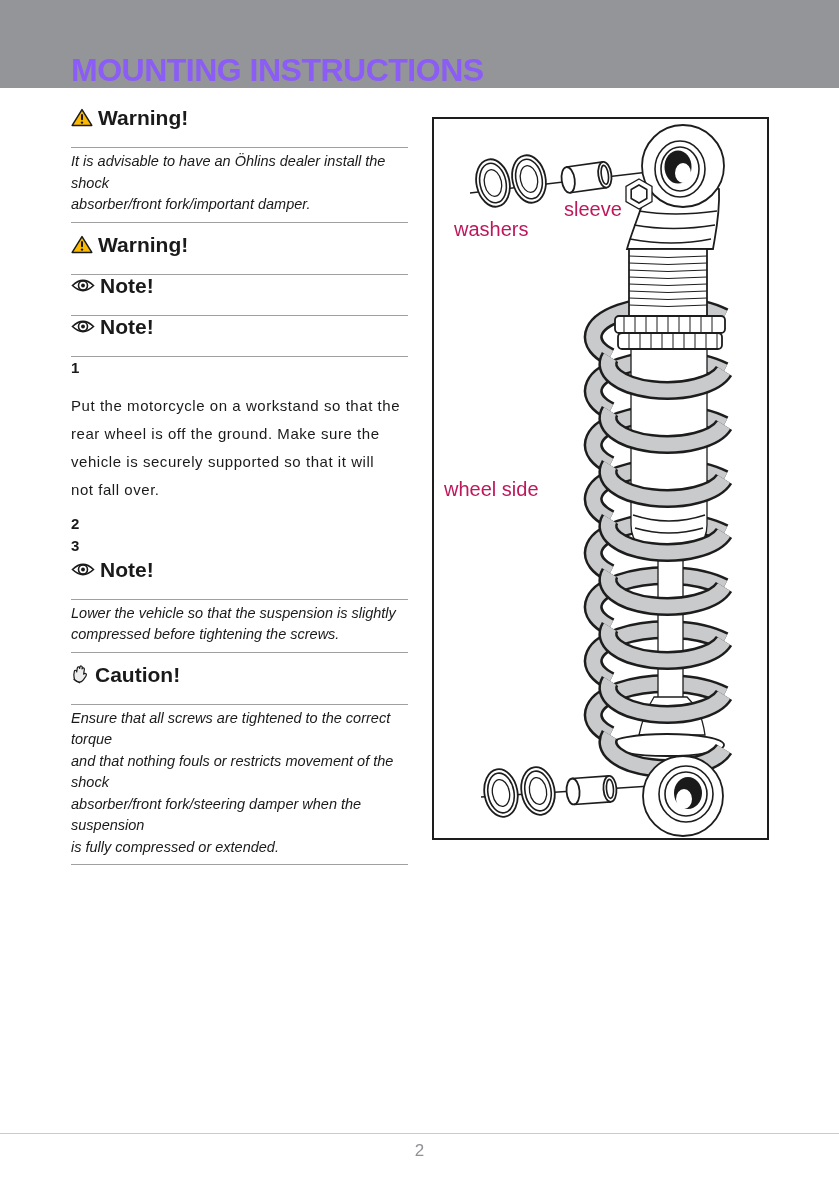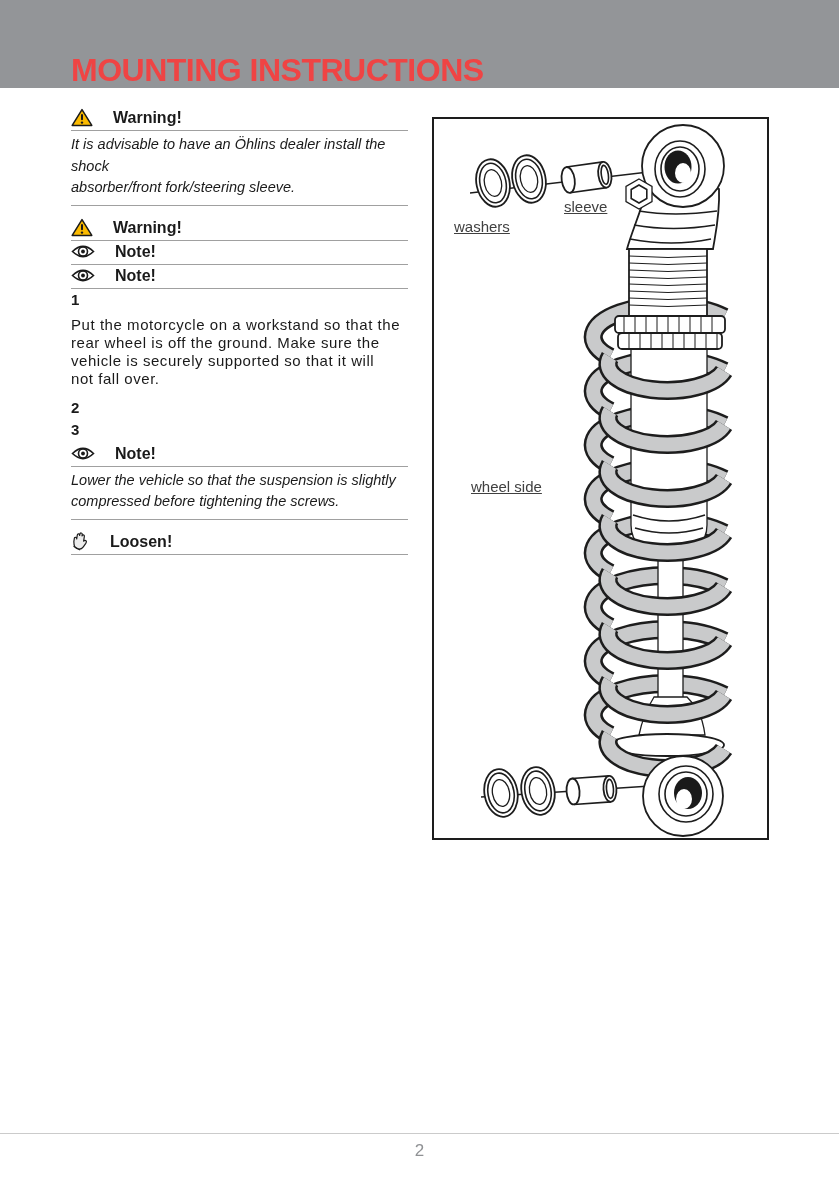--- a/index.html
+++ b/index.html
@@ -2,40 +2,40 @@
 <html><head>
 <meta charset="utf-8">
 <style>
   html,body{margin:0;padding:0;background:#fff;}
   .page{position:relative;width:839px;height:1190px;background:#ffffff;overflow:hidden;
         font-family:"Liberation Sans","DejaVu Sans",sans-serif;color:#1a1a1a;}
 
   
   .band{position:absolute;left:0;top:0;width:839px;height:88px;background:#939598;}
   .page-title{position:absolute;left:71px;top:52px;font-size:32px;font-weight:bold;
-              color:#ef4444;letter-spacing:-0.5px;white-space:nowrap;}
+              color:#8b5cf6;letter-spacing:-0.5px;white-space:nowrap;}
 
   
   .left-col{position:absolute;left:71px;top:107px;width:337px;}
-  .callout-head{display:flex;align-items:center;gap:20px;font-size:16px;font-weight:bold;
-                line-height:21px;border-bottom:1px solid #a0a0a0;padding-bottom:2px;}
+  .callout-head{display:flex;align-items:center;gap:5px;font-size:21px;font-weight:bold;
+                line-height:21px;border-bottom:1px solid #a0a0a0;padding-bottom:19px;}
   .callout-head .icon{display:inline-flex;flex:0 0 auto;}
   .callout-body{font-style:italic;font-size:14.5px;line-height:21.5px;margin:0 0 11px;
                 padding:3px 0 6px;border-bottom:1px solid #a0a0a0;white-space:pre-line;}
   .step-num{font-size:15px;font-weight:bold;margin:2px 0 5px;}
-  .step-body{font-size:15px;line-height:18px;letter-spacing:.55px;margin:8px 0 11px;white-space:pre-line;}
+  .step-body{font-size:15px;line-height:28px;letter-spacing:.55px;margin:16px 0 11px;white-space:pre-line;}
 
   
   .figure-box{position:absolute;left:432px;top:117px;width:333px;height:719px;
               border:2px solid #1d1d1d;background:#fff;}
   .figure-box svg{display:block;width:100%;height:100%;}
-  .fig-label{position:absolute;font-size:15px;color:#404040;white-space:nowrap;text-decoration:underline;}
+  .fig-label{position:absolute;font-size:20px;color:#be185d;white-space:nowrap;}
   .lbl-sleeve{left:130px;top:79px;}
   .lbl-washers{left:20px;top:99px;}
-  .lbl-wheelside{left:37px;top:359px;}
+  .lbl-wheelside{left:10px;top:359px;}
 
   
   .ln{fill:none;stroke:#1d1d1d;stroke-width:1.6;}
   .wh{fill:#ffffff;stroke:#1d1d1d;stroke-width:1.8;}
   .wh-thin{fill:#ffffff;stroke:#1d1d1d;stroke-width:1.3;}
   .coil-o{fill:none;stroke:#1d1d1d;stroke-width:19;stroke-linecap:butt;}
   .coil-i{fill:none;stroke:#c9cacb;stroke-width:14;stroke-linecap:butt;}
 
   
   .footer-rule{position:absolute;left:0;top:1133px;width:839px;height:1px;background:#cbcbcb;}
@@ -57,21 +57,21 @@
         <span class="icon">
           <svg width="22" height="19" viewBox="0 0 22 19">
               <path d="M11 1.6 L20.8 17.4 L1.2 17.4 Z" fill="#FBBA00" stroke="#1a1a1a" stroke-width="1.5" stroke-linejoin="round"></path>
               <rect x="10" y="6" width="2" height="6.2" rx="1" fill="#1a1a1a"></rect>
               <circle cx="11" cy="14.6" r="1.2" fill="#1a1a1a"></circle>
             </svg>
         </span>
         <span>Warning!</span>
       </div>
       <p class="callout-body">It is advisable to have an Öhlins dealer install the shock
-absorber/front fork/steering sleeve.</p>
+absorber/front fork/important damper.</p>
     </section>
 
     <section>
       <div class="callout-head">
         <span class="icon">
           <svg width="22" height="19" viewBox="0 0 22 19">
               <path d="M11 1.6 L20.8 17.4 L1.2 17.4 Z" fill="#FBBA00" stroke="#1a1a1a" stroke-width="1.5" stroke-linejoin="round"></path>
               <rect x="10" y="6" width="2" height="6.2" rx="1" fill="#1a1a1a"></rect>
               <circle cx="11" cy="14.6" r="1.2" fill="#1a1a1a"></circle>
             </svg>
@@ -138,22 +138,26 @@
     <section>
       <div class="callout-head">
         <span class="icon">
           <svg width="19" height="21" viewBox="0 0 19 21">
               <g transform="rotate(9 9 10)">
                 <path d="M3 11.5 L3 8.4 Q3 7 4.2 7 Q5.4 7 5.4 8.4 L5.4 4.6 Q5.4 3.2 6.6 3.2 Q7.8 3.2 7.8 4.6 L7.8 3.3 Q7.8 1.9 9 1.9 Q10.2 1.9 10.2 3.3 L10.2 4.7 Q10.2 3.5 11.4 3.5 Q12.6 3.5 12.6 4.9 L12.6 9.6 Q13.6 8 14.9 8.8 Q16 9.6 15.1 11.5 L13.2 15.2 Q11.7 18.2 8.4 18.2 Q5.2 18.2 3.8 14.8 Z" fill="#ececec" stroke="#1a1a1a" stroke-width="1.2" stroke-linejoin="round"></path>
                 <path d="M3.4 16.2 L10.6 18.9" fill="none" stroke="#1a1a1a" stroke-width="1.1"></path>
               </g>
             </svg>
         </span>
-        <span>Loosen!</span>
-      </div>
+        <span>Caution!</span>
+      </div>
+      <p class="callout-body">Ensure that all screws are tightened to the correct torque
+and that nothing fouls or restricts movement of the shock
+absorber/front fork/steering damper when the suspension
+is fully compressed or extended.</p>
     </section>
 
   </div>
 
   <div class="figure-box">
     <svg viewBox="0 0 333 719">
 
       <path class="ln" d="M36 74 L240 50" stroke-width="1.2"></path>
       <path class="ln" d="M47 678 L232 666" stroke-width="1.2"></path>
 

